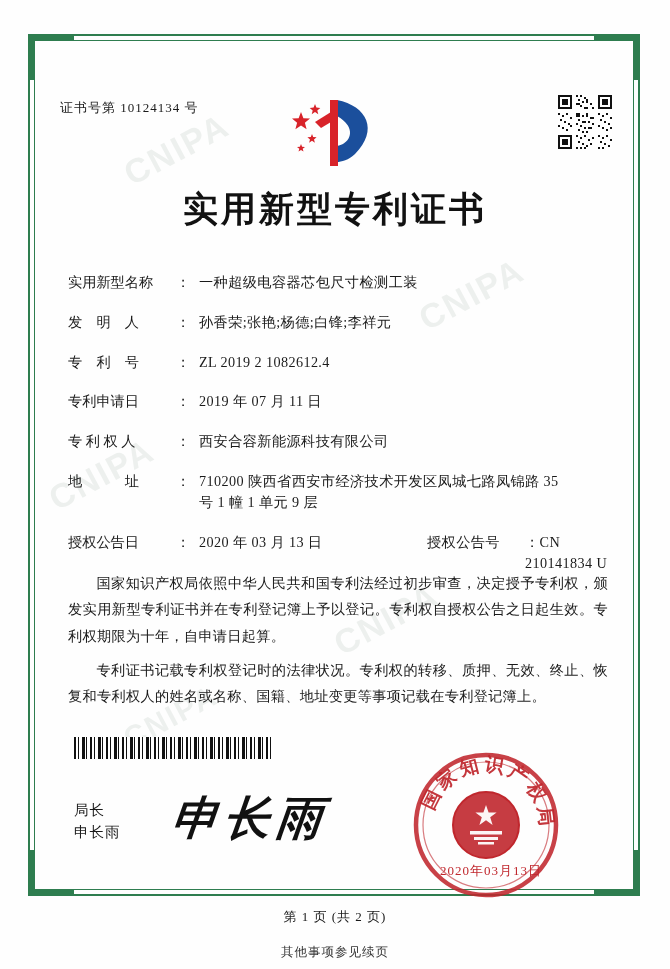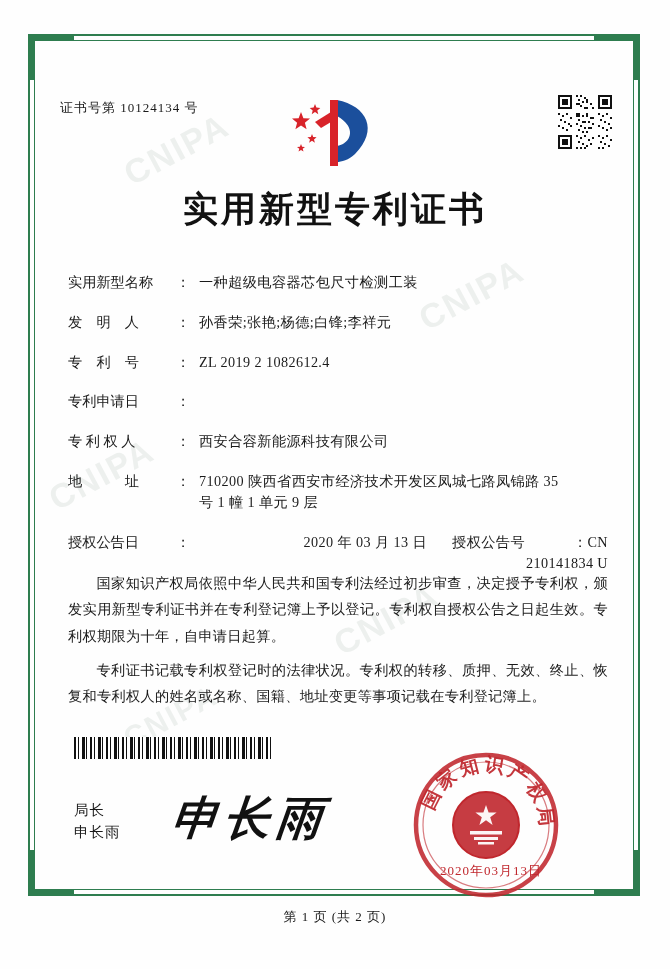--- a/index.html
+++ b/index.html
@@ -127,21 +127,21 @@
     width: 12px;
     flex: none;
   }
   .row .value {
     flex: 1;
     color: #1a1a1a;
     letter-spacing: 0.4px;
     margin-left: 11px;
   }
   .row .value .line2 { display: block; }
-  .row.dual .value { display: flex; text-align: right; }
+  .row.dual .value { display: flex; }
   .row.dual .value .v1 { width: 228px; flex: none; }
   .row.dual .label2 { width: 98px; flex: none; }
   .row.dual .v2 { flex: 1; }
 
   
   .paras {
     position: absolute;
     left: 68px;
     top: 570px;
     width: 540px;
@@ -362,20 +362,21 @@
 
     <div class="row">
       <span class="label">专　利　号</span>
       <span class="colon">：</span>
       <span class="value">ZL 2019 2 1082612.4</span>
     </div>
 
     <div class="row">
       <span class="label">专利申请日</span>
       <span class="colon">：</span>
+      <span class="value">2019 年 07 月 11 日</span>
     </div>
 
     <div class="row">
       <span class="label">专 利 权 人</span>
       <span class="colon">：</span>
       <span class="value">西安合容新能源科技有限公司</span>
     </div>
 
     <div class="row">
       <span class="label">地　　　址</span>
@@ -429,14 +430,15 @@
         <path id="sealArc" d="M 80 80 m -54 0 a 54 54 0 1 1 108 0" fill="none"></path>
       </defs>
       <text font-family="'Liberation Serif', serif" font-size="19" font-weight="700" fill="#c0272d" opacity="0.92" letter-spacing="4">
         <textPath href="#sealArc" startOffset="8%">国家知识产权局</textPath>
       </text>
     </svg>
   </div>
   <div class="seal-date">2020年03月13日</div>
 
   <div class="page-no">第 1 页 (共 2 页)</div>
+  <div class="footer-note">其他事项参见续页</div>
 
 </div>
 
 </body></html>

